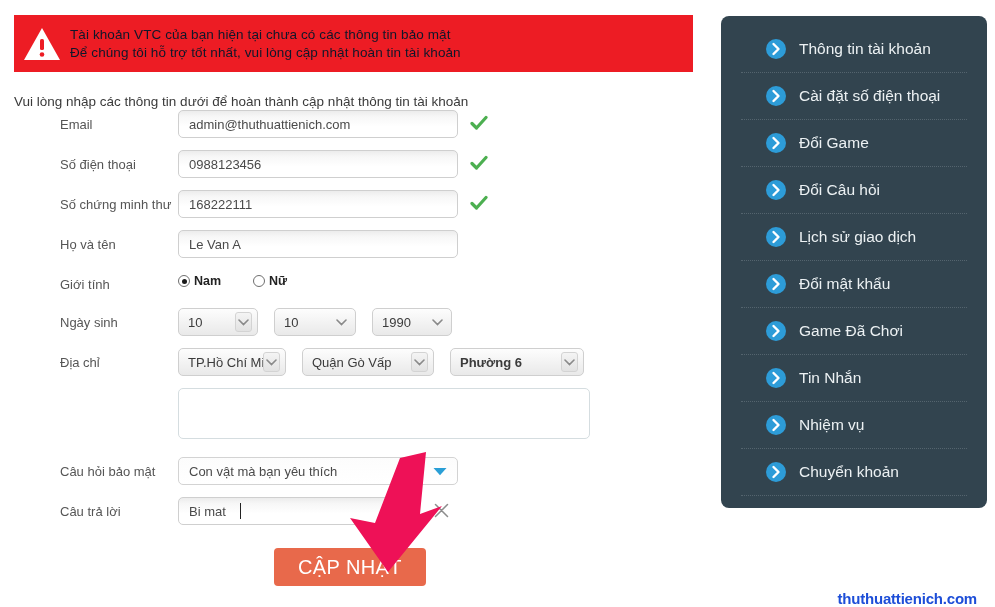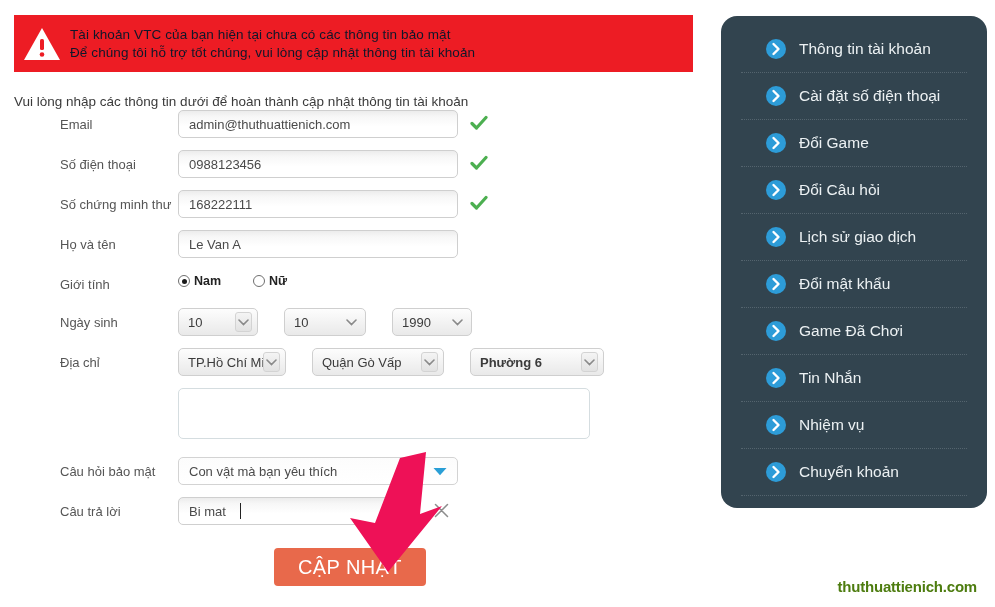--- a/index.html
+++ b/index.html
@@ -129,21 +129,21 @@
     position: absolute;
     left: 2.5px;
     top: 2.5px;
     width: 5px;
     height: 5px;
     border-radius: 50%;
     background: #1a1a1a;
   }
 
   
-  .select-row { display: flex; gap: 26px; }
+  .select-row { display: flex; gap: 16px; }
   .sel {
     height: 28px;
     box-sizing: border-box;
     border: 1px solid #cfcfcf;
     border-radius: 5px;
     background: linear-gradient(to bottom, #fdfdfd 0%, #f2f2f2 55%, #e9e9e9 100%);
     display: flex;
     align-items: center;
     justify-content: space-between;
     padding: 0 5px 0 9px;
@@ -265,21 +265,21 @@
     pointer-events: none;
   }
 
   
   #sidebar {
     position: absolute;
     left: 721px;
     top: 16px;
     width: 266px;
     background: #32444f;
-    border-radius: 16px;
+    border-radius: 8px;
     padding: 10px 0 12px 0;
     box-sizing: border-box;
   }
   .side-item {
     display: flex;
     align-items: center;
     padding: 12px 0 12px 24px;
     border-bottom: 1px dotted #54646e;
     margin: 0 20px;
     cursor: pointer;
@@ -294,41 +294,41 @@
   .side-icon svg { display: block; }
   .side-label {
     color: #ecf1f3;
     font-size: 15.5px;
   }
 
   
   #watermark {
     position: absolute;
     right: 18px;
-    bottom: 12px;
+    bottom: 0;
     font-size: 15px;
-    color: #4d7c0f;
+    color: #1d4ed8;
     font-weight: bold;
     letter-spacing: -0.2px;
   }
 </style>
 </head>
 <body>
 
 <div id="alert-banner">
   <div id="alert-icon">
     <svg width="38" height="34" viewBox="0 0 38 34">
       <path d="M19 1 L37 33 L1 33 Z" fill="#ffffff"></path>
       <rect x="17" y="12" width="4" height="11" rx="1.6" fill="#ed1c24"></rect>
       <circle cx="19" cy="27.5" r="2.3" fill="#ed1c24"></circle>
     </svg>
   </div>
   <div id="alert-text">
     <div>Tài khoản VTC của bạn hiện tại chưa có các thông tin bảo mật</div>
-    <div>Để chúng tôi hỗ trợ tốt chúng, vui lòng cập nhật thông tin tài khoản</div>
+    <div>Để chúng tôi hỗ trợ tốt nhất, vui lòng cập nhật hoàn tin tài khoản</div>
   </div>
 </div>
 
 <div id="intro-line">Vui lòng nhập các thông tin dưới để hoàn thành cập nhật thông tin tài khoản</div>
 
 <div id="account-form">
 
   <div class="form-row" style="margin-bottom:12px;">
     <div class="form-label">Email</div>
     <div class="form-control">

